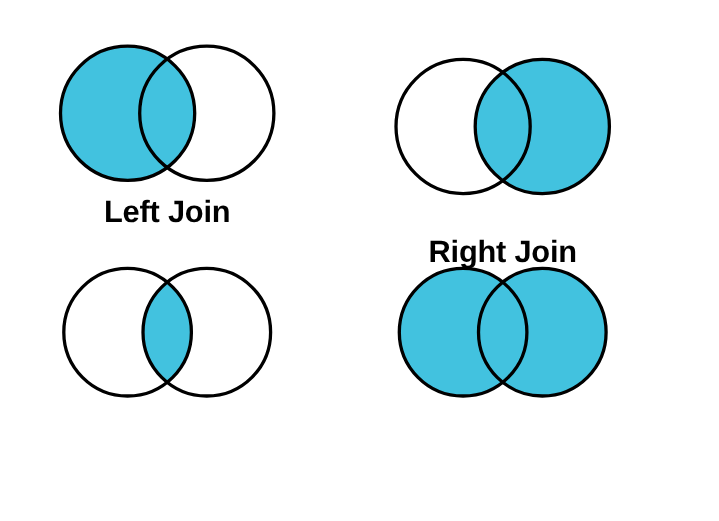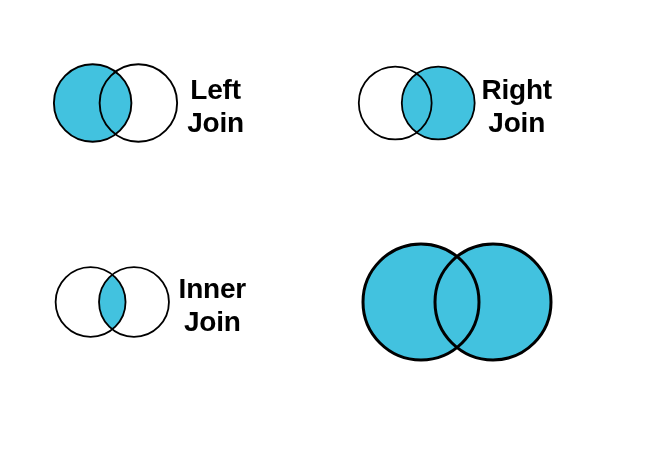--- a/index.html
+++ b/index.html
@@ -14,25 +14,25 @@
     overflow: hidden;
   }
   .board {
     position: relative;
     width: 654px;
     height: 474px;
   }
   .venn-cell {
     position: absolute;
     display: flex;
-    flex-direction: row;
+    flex-direction: column;
     align-items: center;
   }
   .venn-cell.left-join   { left: 52px;  top: 36px; width: 200px; }
-  .venn-cell.right-join  { left: 357px; top: 36px; width: 200px; }
+  .venn-cell.right-join  { left: 357px; top: 48px; width: 200px; gap: 24px; }
   .venn-cell.inner-join  { left: 52px;  top: 238px; width: 200px; }
   .venn-cell.full-outer  { left: 357px; top: 238px; width: 200px; }
 
   .venn-figure {
     display: block;
   }
   .venn-label {
     margin-top: 6px;
     font-size: 28px;
     font-weight: bold;
@@ -92,21 +92,20 @@
           </clipPath>
       </defs>
       <circle cx="64" cy="64" r="58" fill="#ffffff"></circle>
       <circle cx="136" cy="64" r="58" fill="#ffffff"></circle>
       <g clip-path="url(#clipA-ij)">
         <circle cx="136" cy="64" r="58" fill="#42c2df"></circle>
       </g>
       <circle cx="64" cy="64" r="58" fill="none" stroke="#000000" stroke-width="3"></circle>
       <circle cx="136" cy="64" r="58" fill="none" stroke="#000000" stroke-width="3"></circle>
     </svg>
-    <div class="venn-label">Inner Join</div>
   </div>
 
   <div class="venn-cell full-outer">
     <svg class="venn-figure" width="200" height="128" viewBox="0 0 200 128">
       <circle cx="64" cy="64" r="58" fill="#42c2df"></circle>
       <circle cx="136" cy="64" r="58" fill="#42c2df"></circle>
       <circle cx="64" cy="64" r="58" fill="none" stroke="#000000" stroke-width="3"></circle>
       <circle cx="136" cy="64" r="58" fill="none" stroke="#000000" stroke-width="3"></circle>
     </svg>
   </div>

